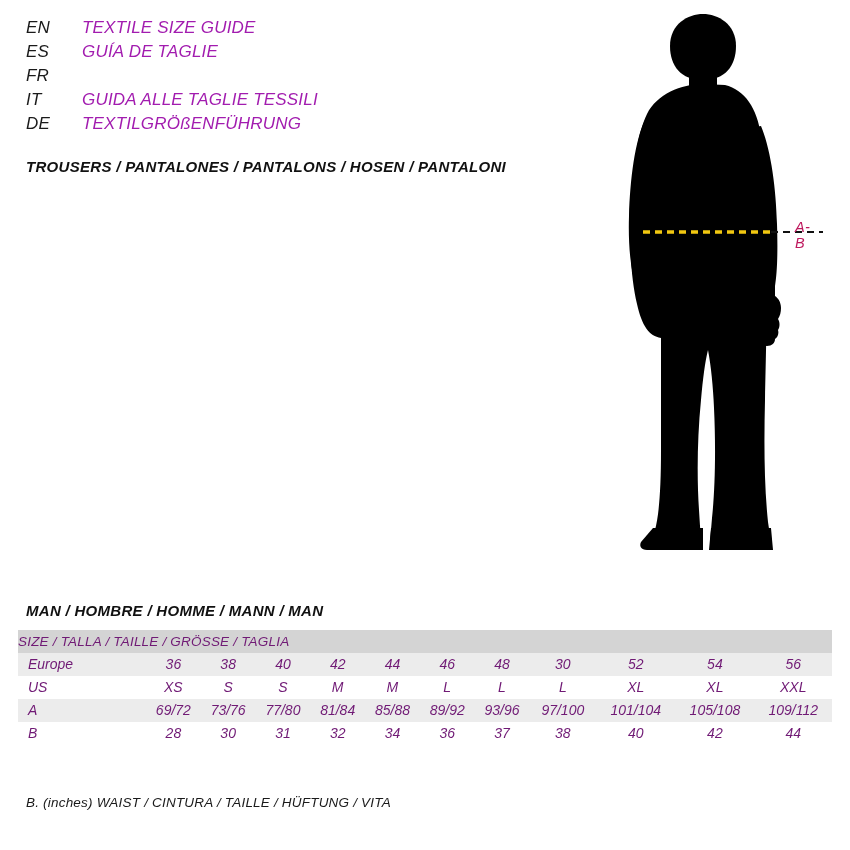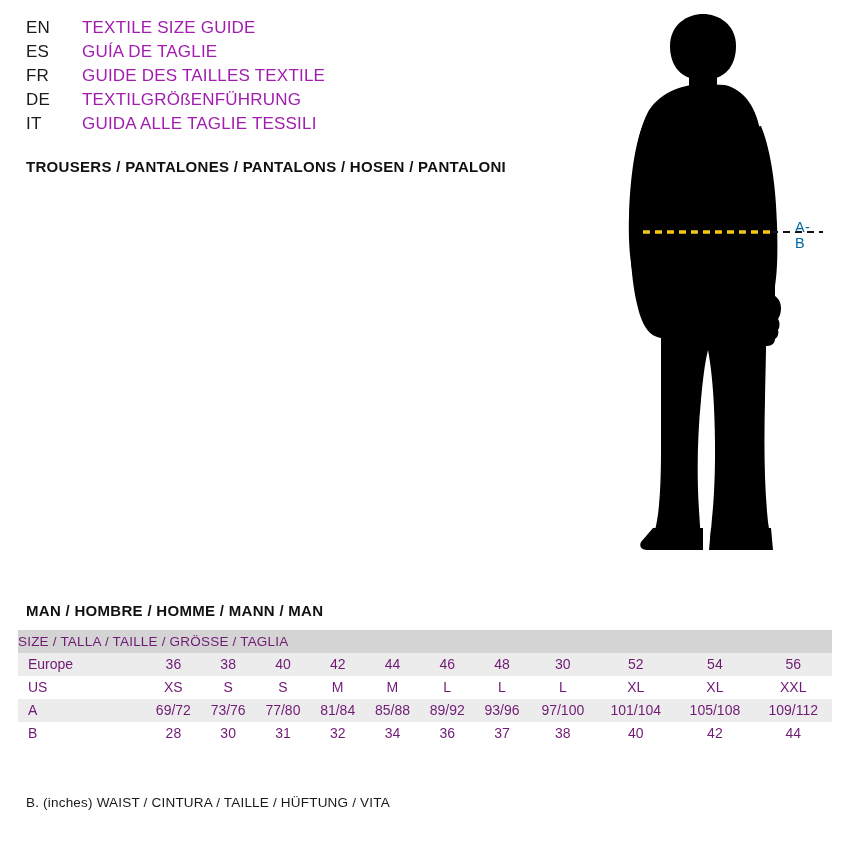--- a/index.html
+++ b/index.html
@@ -12,20 +12,21 @@
     height: 850px;
     font-family: "Liberation Sans", sans-serif;
     color: #1a1a1a;
     position: relative;
     overflow: hidden;
   }
   #page {
     position: relative;
     width: 686px;
     height: 850px;
+    font-style: italic;
   }
 
   
   .lang-block {
     position: absolute;
     left: 26px;
     top: 18px;
     width: 560px;
   }
   .lang-row {
@@ -62,21 +63,21 @@
     width: 260px;
     height: 560px;
   }
   .figure-wrap svg { display: block; }
 
   .ab-label {
     position: absolute;
     left: 795px;
     top: 219px;
     font-size: 14.5px;
-    color: #0369a1;
+    color: #be185d;
     letter-spacing: 0.3px;
   }
 
   
   .section-title {
     position: absolute;
     left: 26px;
     top: 602px;
     font-size: 15px;
     font-weight: bold;
@@ -136,29 +137,28 @@
     <div class="lang-row">
       <span class="lang-code">EN</span>
       <span class="lang-text">TEXTILE SIZE GUIDE</span>
     </div>
     <div class="lang-row">
       <span class="lang-code">ES</span>
       <span class="lang-text">GUÍA DE TAGLIE</span>
     </div>
     <div class="lang-row">
       <span class="lang-code">FR</span>
-      <span class="lang-text">GUIDE DES TAILLES TEXTILE</span>
+    </div>
+    <div class="lang-row">
+      <span class="lang-code">IT</span>
+      <span class="lang-text">GUIDA ALLE TAGLIE TESSILI</span>
     </div>
     <div class="lang-row">
       <span class="lang-code">DE</span>
       <span class="lang-text">TEXTILGRÖßENFÜHRUNG</span>
-    </div>
-    <div class="lang-row">
-      <span class="lang-code">IT</span>
-      <span class="lang-text">GUIDA ALLE TAGLIE TESSILI</span>
     </div>
   </div>
 
   <div class="garment-line">TROUSERS / PANTALONES / PANTALONS / HOSEN / PANTALONI</div>
 
   <div class="figure-wrap">
     <svg width="260" height="560" viewBox="0 0 260 560" xmlns="http://www.w3.org/2000/svg">
       <g>
 
         <path fill="#000000" d="M95 36 C95 14, 113 4, 128 4 C143 4, 161 14, 161 36 C161 56, 150 70, 128 70 C106 70, 95 56, 95 36 Z"></path>

